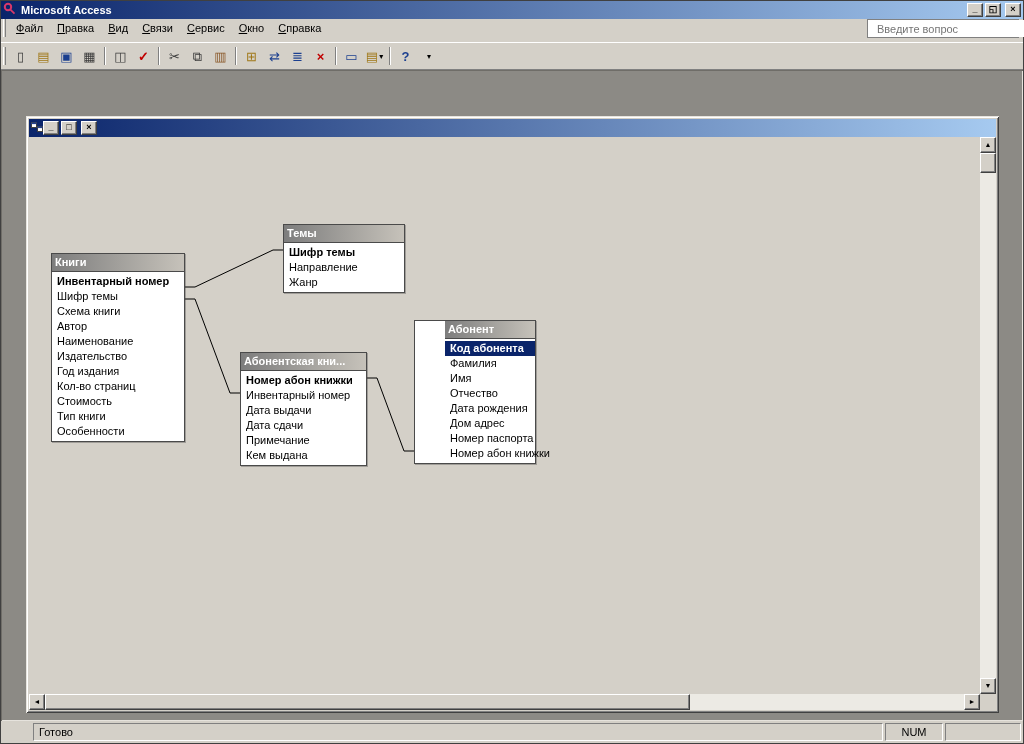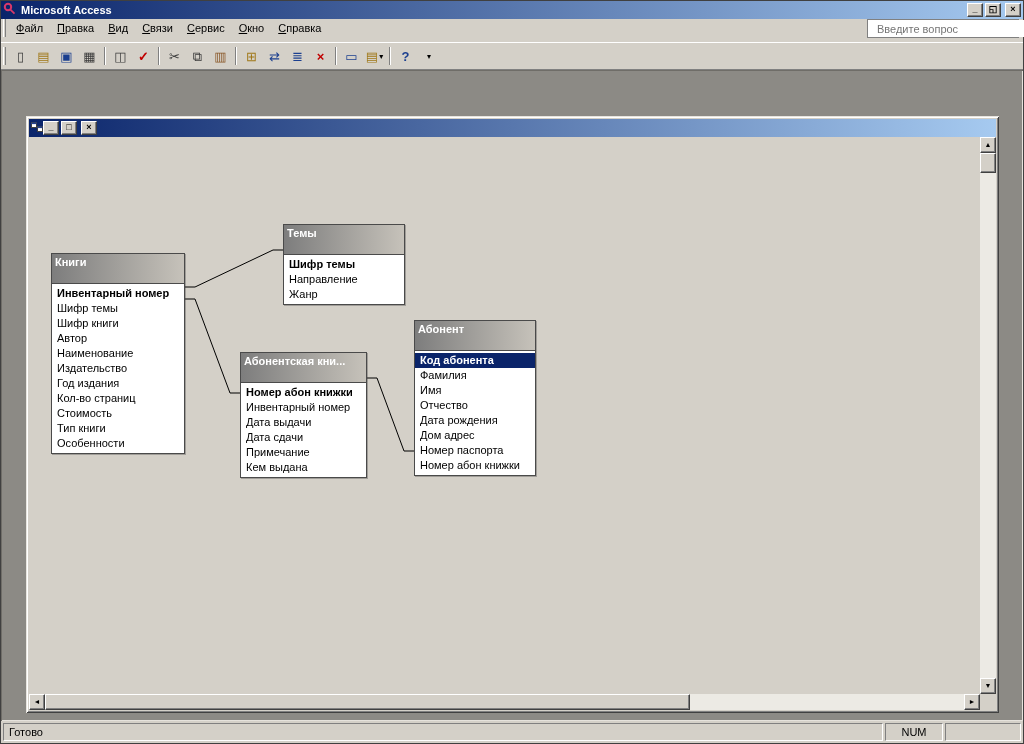--- a/index.html
+++ b/index.html
@@ -64,34 +64,34 @@
     border:1px solid; border-color:#fff #404040 #404040 #fff; box-shadow:inset -1px -1px 0 #808080;
     font-size:7px; text-align:center; line-height:14px; color:#000; }
   .sbtn.up { top:0; } .sbtn.down { bottom:0; } .sbtn.left { left:0; } .sbtn.right { right:0; }
   .vthumb { position:absolute; left:0; top:16px; width:16px; height:20px; background:#d4d0c8;
     border:1px solid; border-color:#fff #404040 #404040 #fff; box-shadow:inset -1px -1px 0 #808080; }
   .hthumb { position:absolute; top:0; left:16px; width:645px; height:16px; background:#d4d0c8;
     border:1px solid; border-color:#fff #404040 #404040 #fff; box-shadow:inset -1px -1px 0 #808080; }
 
   
   .tbox { position:absolute; background:#fff; border:1px solid #4a4a4a; box-shadow:1px 1px 0 rgba(64,64,64,0.35); }
-  .tbox-header { height:30px; line-height:16px; padding:0 3px;
+  .tbox-header { height:18px; line-height:16px; padding:0 3px;
     background:linear-gradient(90deg,#7d7d7d,#c6c2ba); color:#fff; font-weight:bold;
     border-bottom:1px solid #4a4a4a; white-space:nowrap; overflow:hidden; }
   .tbox-fields { padding:2px 0; }
   .trow { height:15px; line-height:15px; padding:0 5px; white-space:nowrap; color:#000; }
   .trow.bold { font-weight:bold; }
   .trow.selected { background:#0a246a; color:#fff; }
   #rel-lines { position:absolute; left:0; top:0; width:100%; height:100%; pointer-events:none; }
 
   
   #statusbar { position:absolute; left:0; right:0; bottom:0; height:22px; background:#d4d0c8;
     display:flex; gap:2px; padding:2px; align-items:stretch; }
   .status-panel { border:1px solid; border-color:#808080 #fff #fff #808080; padding:1px 5px; line-height:14px; }
-  .status-panel.msg { flex:1; }
+  .status-panel.msg { flex:1;margin-left:30px; }
   .status-panel.num { width:58px; text-align:center; }
   .status-panel.blank { width:76px; }
 </style>
 </head>
 <body>
 
 <div id="screen">
 
   <div id="titlebar">
     <span>
@@ -210,21 +210,21 @@
             <polyline points="156,150 166,150 244,113 254,113" fill="none" stroke="#000" stroke-width="1"></polyline>
             <polyline points="156,162 166,162 201,256 211,256" fill="none" stroke="#000" stroke-width="1"></polyline>
             <polyline points="338,241 348,241 375,314 385,314" fill="none" stroke="#000" stroke-width="1"></polyline>
           </svg>
 
           <div class="tbox" style="left:22px; top:116px; width:134px;">
             <div class="tbox-header">Книги</div>
             <div class="tbox-fields">
               <div class="trow bold">Инвентарный номер</div>
               <div class="trow">Шифр темы</div>
-              <div class="trow">Шифр книги</div>
+              <div class="trow">Схема книги</div>
               <div class="trow">Автор</div>
               <div class="trow">Наименование</div>
               <div class="trow">Издательство</div>
               <div class="trow">Год издания</div>
               <div class="trow">Кол-во страниц</div>
               <div class="trow">Стоимость</div>
               <div class="trow">Тип книги</div>
               <div class="trow">Особенности</div>
             </div>
           </div>
@@ -243,21 +243,21 @@
             <div class="tbox-fields">
               <div class="trow bold">Номер абон книжки</div>
               <div class="trow">Инвентарный номер</div>
               <div class="trow">Дата выдачи</div>
               <div class="trow">Дата сдачи</div>
               <div class="trow">Примечание</div>
               <div class="trow">Кем выдана</div>
             </div>
           </div>
 
-          <div class="tbox" style="left:385px; top:183px; width:122px;">
+          <div class="tbox" style="left:385px; top:183px; width:122px;padding-left:30px;">
             <div class="tbox-header">Абонент</div>
             <div class="tbox-fields">
               <div class="trow bold selected">Код абонента</div>
               <div class="trow">Фамилия</div>
               <div class="trow">Имя</div>
               <div class="trow">Отчество</div>
               <div class="trow">Дата рождения</div>
               <div class="trow">Дом адрес</div>
               <div class="trow">Номер паспорта</div>
               <div class="trow">Номер абон книжки</div>

